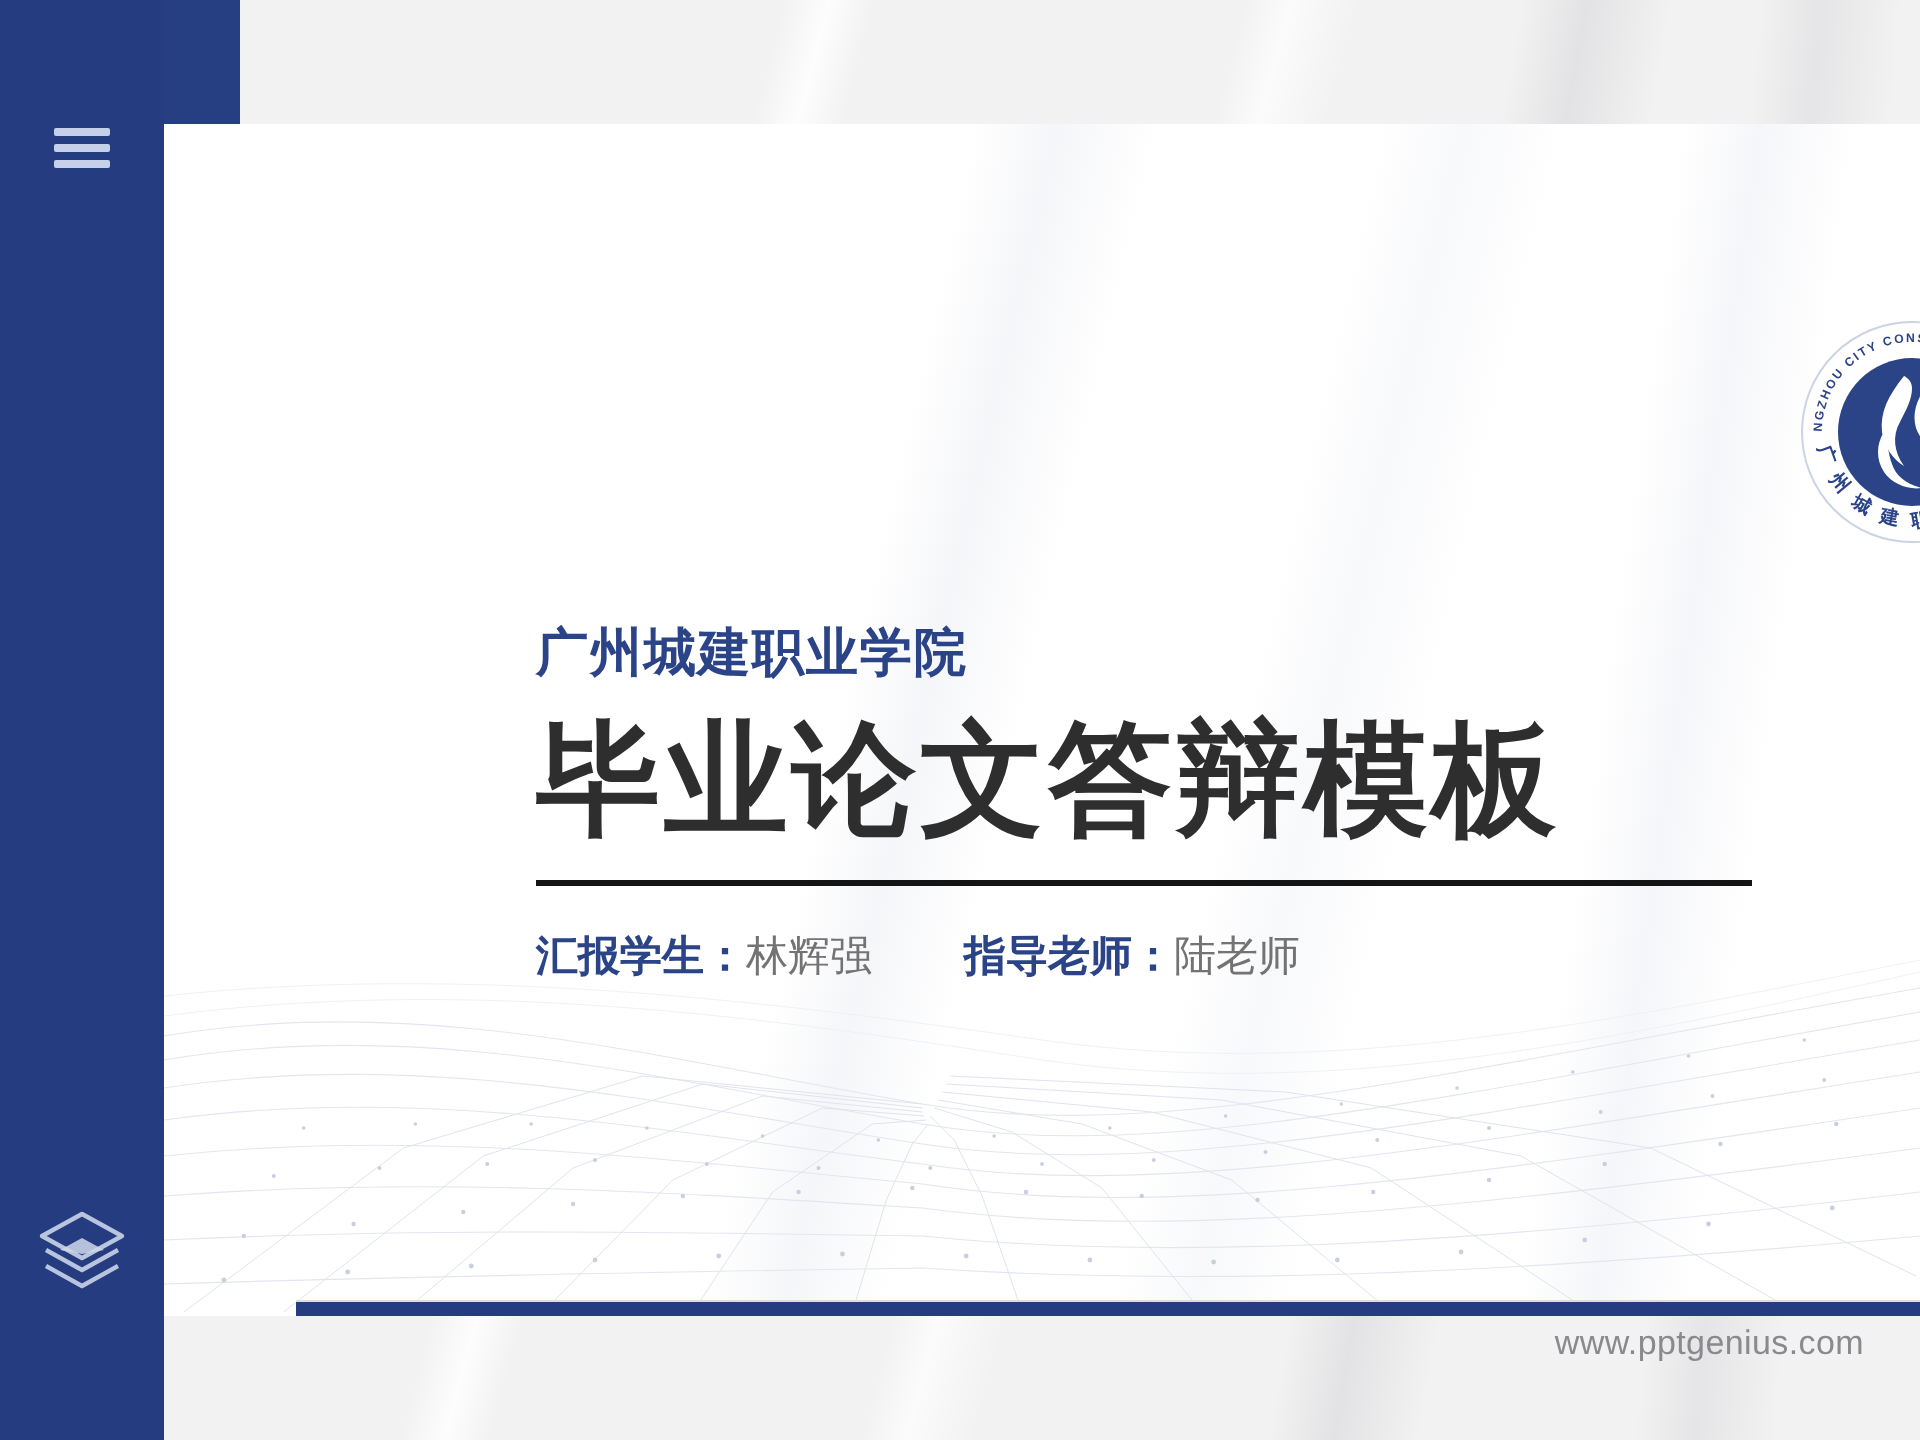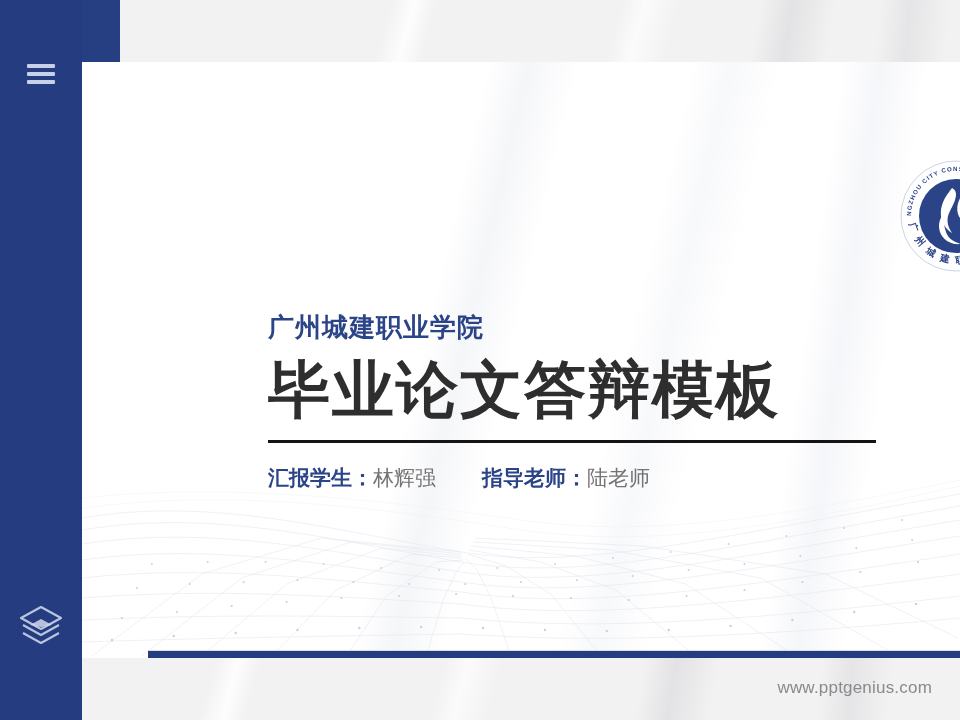--- a/index.html
+++ b/index.html
@@ -123,21 +123,21 @@
   
   #accent-bar {
     position:absolute; left:66px; bottom:0px; right:0;
     height:8px; background:#253d80;
     border-top:1px solid #dcdde1;
   }
 
   
   #footer { position:absolute; left:0; top:658px; width:960px; height:62px; }
   #watermark {
-    position:absolute; right:28px; top:20px;
+    position:absolute; right:28px; top:4px;
     font-size:17px; color:#8a8a8e; letter-spacing:.2px;
   }
 </style>
 </head>
 <body>
 
 <div id="viewer">
   <div class="streaks"></div>
 </div>
 

